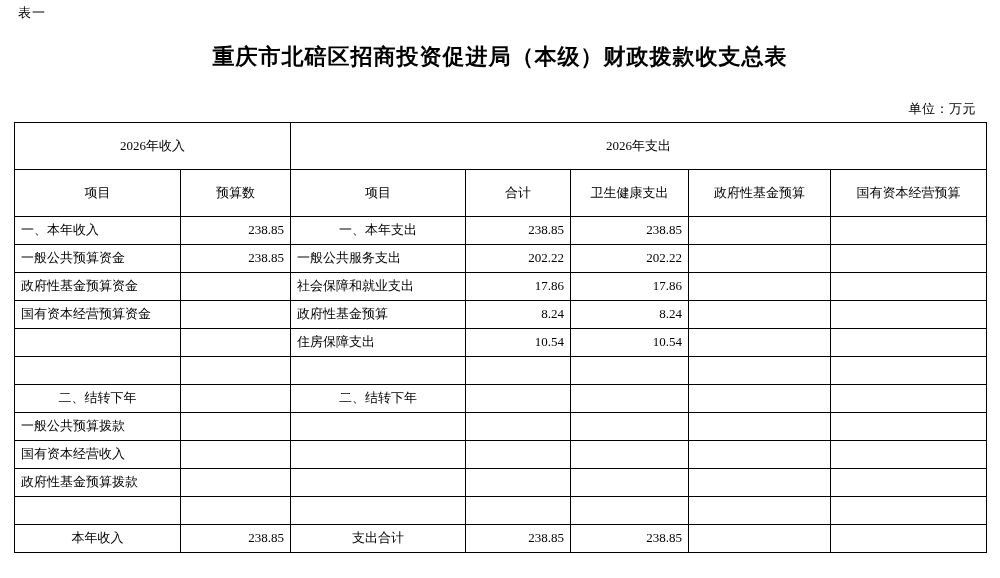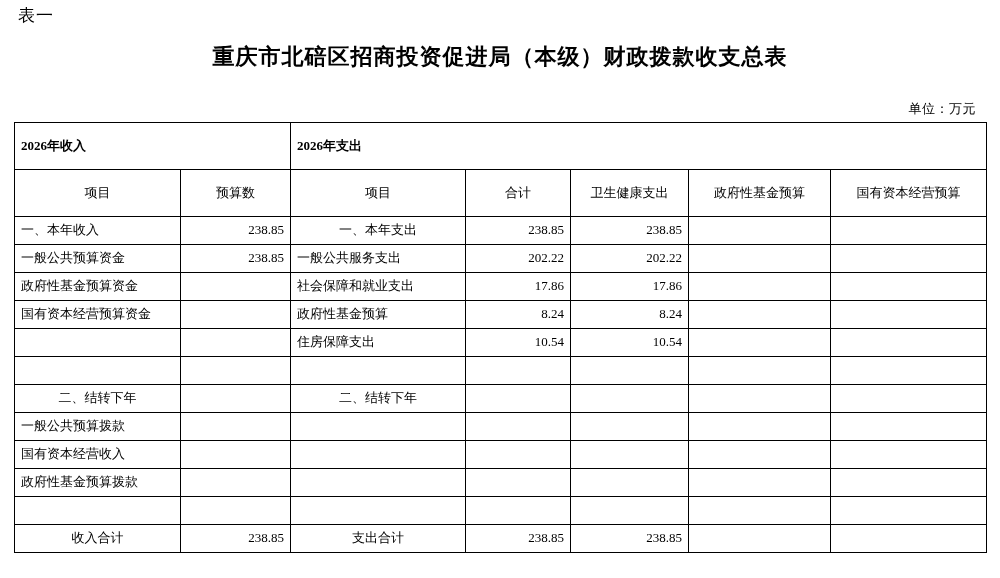--- a/index.html
+++ b/index.html
@@ -18,21 +18,21 @@
   .page {
     width: 1000px;
     height: 578px;
     position: relative;
     box-sizing: border-box;
   }
   .sheet-label {
     position: absolute;
     top: 4px;
     left: 18px;
-    font-size: 17px;
+    font-size: 13px;
     letter-spacing: 1px;
     font-family: "Liberation Serif", "DejaVu Serif", serif;
   }
   .doc-title {
     position: absolute;
     top: 42px;
     left: 0;
     width: 1000px;
     text-align: center;
     font-size: 22px;
@@ -58,23 +58,23 @@
   }
   table.budget td {
     border: 1px solid #000000;
     height: 27px;
     padding: 0 6px;
     vertical-align: middle;
     font-size: 13px;
     line-height: 1.1;
   }
   .grp-head {
+    text-align: center;
     font-size: 15px;
     height: 46px !important;
-    font-weight: bold;
   }
   .col-head {
     text-align: center;
     font-size: 15px;
     height: 46px !important;
   }
   .col-head-sm {
     text-align: center;
     font-size: 13.5px;
     height: 46px !important;
@@ -235,21 +235,21 @@
         <td class="lft"></td>
         <td class="rgt"></td>
         <td class="lft"></td>
         <td class="rgt"></td>
         <td class="rgt"></td>
         <td class="rgt"></td>
         <td class="rgt"></td>
       </tr>
 
       <tr>
-        <td class="ctr bold">收入合计</td>
+        <td class="ctr bold">本年收入</td>
         <td class="rgt bold">238.85</td>
         <td class="ctr bold">支出合计</td>
         <td class="rgt bold">238.85</td>
         <td class="rgt bold">238.85</td>
         <td class="rgt"></td>
         <td class="rgt"></td>
       </tr>
     </tbody>
   </table>
 

